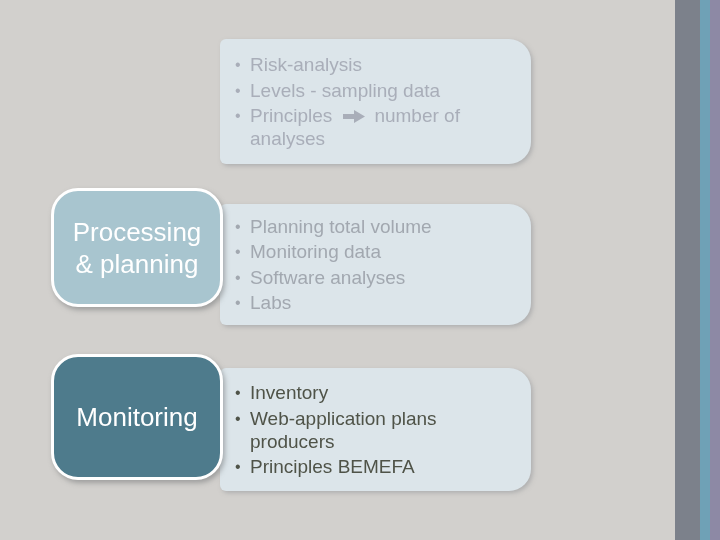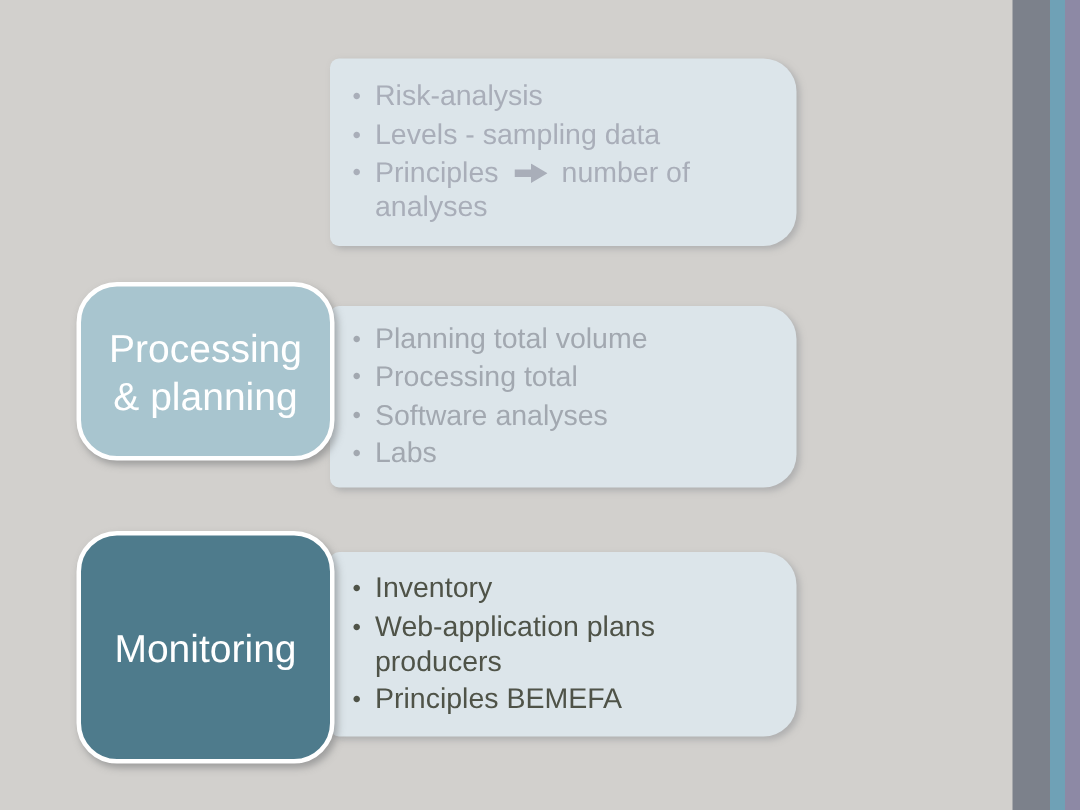--- a/index.html
+++ b/index.html
@@ -61,21 +61,21 @@
     box-sizing:border-box;
     box-shadow:2px 3px 5px rgba(108,110,112,.5);
     display:flex;align-items:center;justify-content:center;
     text-align:center;
     color:#ffffff;
     font-size:26px;line-height:32px;
     padding:0 10px;
   }
   .box-1{top:20px;height:160px;background:#a8c5cf;}
   .box-2{top:188px;height:119px;background:#a8c5cf;}
-  .box-3{top:354px;height:155px;background:#4e7b8c;}
+  .box-3{top:354px;height:126px;background:#4e7b8c;}
 </style>
 </head>
 <body>
 
 <div class="slide">
 
   <div class="panel panel-1">
     <ul>
       <li>
         <span class="dot">•</span>
@@ -97,21 +97,21 @@
   </div>
 
   <div class="panel panel-2">
     <ul>
       <li>
         <span class="dot">•</span>
         <span class="txt">Planning total volume</span>
       </li>
       <li>
         <span class="dot">•</span>
-        <span class="txt">Processing total</span>
+        <span class="txt">Monitoring data</span>
       </li>
       <li>
         <span class="dot">•</span>
         <span class="txt">Software analyses</span>
       </li>
       <li>
         <span class="dot">•</span>
         <span class="txt">Labs</span>
       </li>
     </ul>

